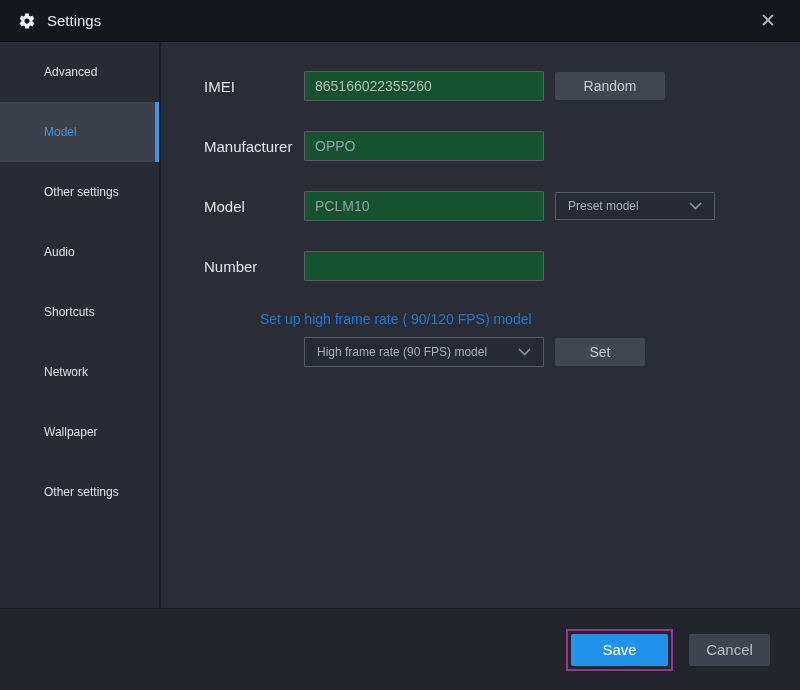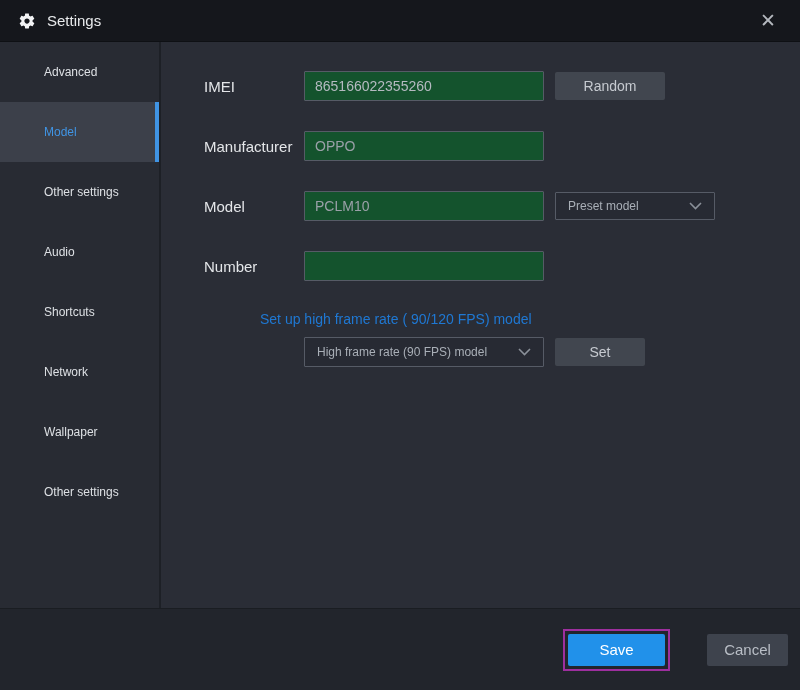--- a/index.html
+++ b/index.html
@@ -62,30 +62,30 @@
   .dd-preset { width:160px; margin-left:11px; height:28px; }
   .dd-hfr { width:240px; }
 
   .hfr-link { margin:0 0 10px 99px; font-size:14px; color:#1f78d3; cursor:default; }
   .hfr-row { display:flex; align-items:center; margin-left:143px; }
 
   
   .footer {
     position:absolute; left:0; right:0; bottom:0; height:82px; background:#22252c;
     border-top:1px solid #1a1d22; display:flex; align-items:center;
-    justify-content:flex-end; padding-right:12px;
+    justify-content:flex-end; padding-right:30px;
   }
   .save-highlight { border:2px solid #9e2f9e; padding:3px; margin-right:16px; }
   .btn-save {
     width:97px; height:32px; background:#2191ea; border:none; color:#ffffff;
     font-size:15px; border-radius:2px; cursor:pointer; font-family:"Liberation Sans", sans-serif;
   }
   .btn-cancel {
     width:81px; height:32px; background:#3e434d; border:none; color:#b9bec6;
-    font-size:15px; border-radius:2px; cursor:pointer; font-family:"Liberation Sans", sans-serif;margin-left:21px;
+    font-size:15px; border-radius:2px; cursor:pointer; font-family:"Liberation Sans", sans-serif;
   }
 </style>
 </head>
 <body>
 
 <div class="window">
 
   <div class="titlebar">
     <span class="gear">
       <svg viewBox="0 0 24 24" width="18" height="18" fill="#f2f3f5">

